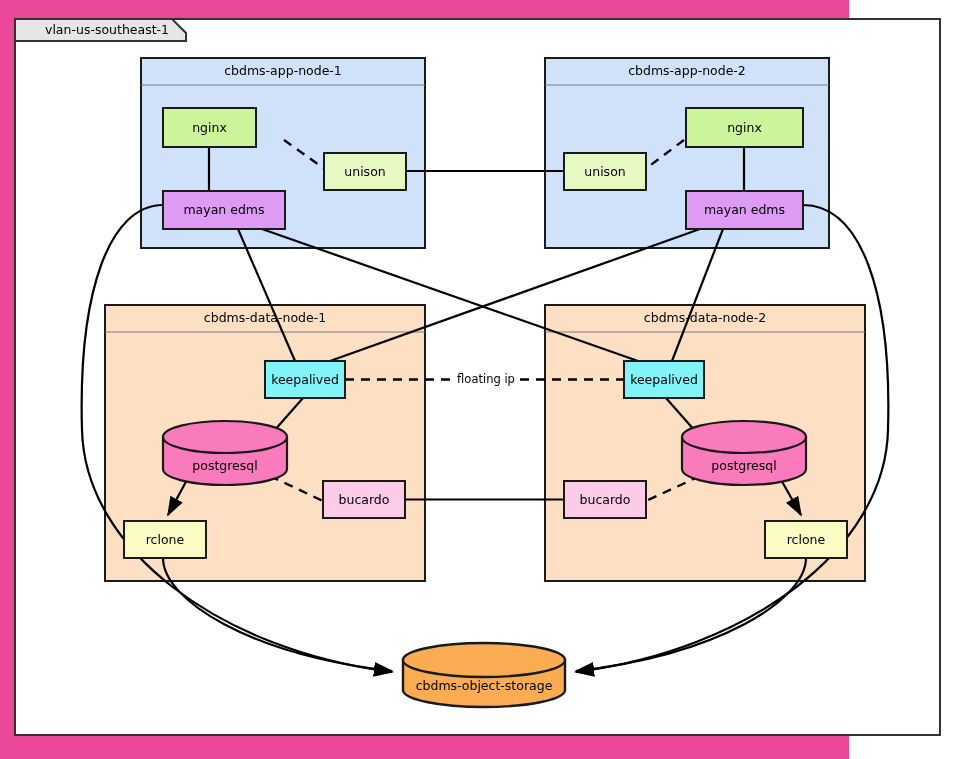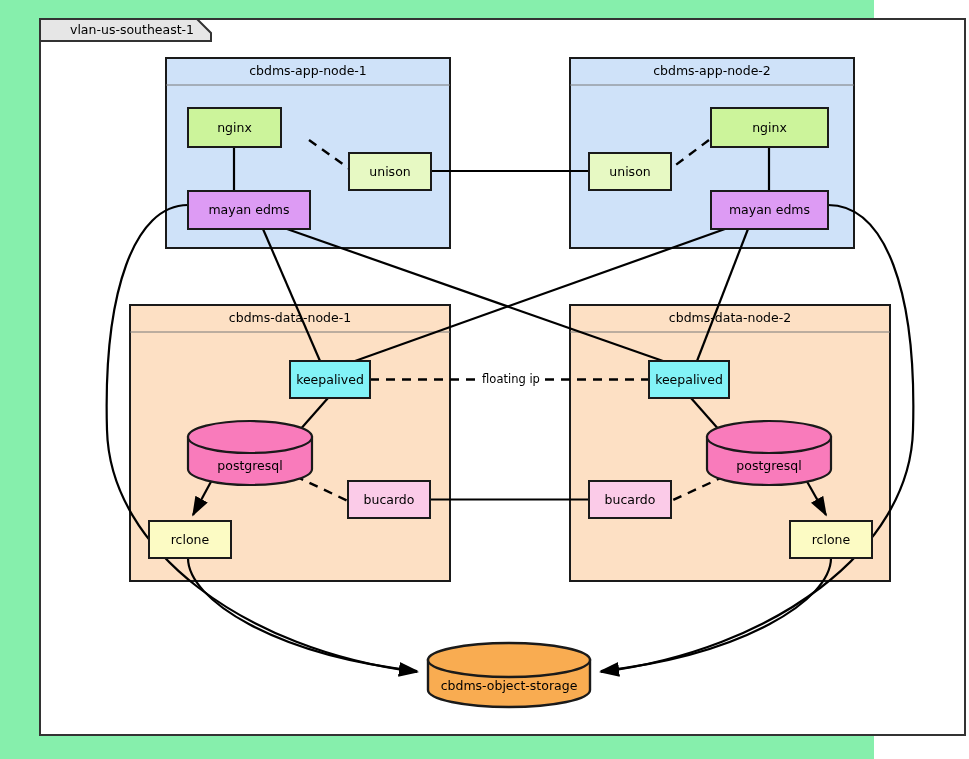--- a/index.html
+++ b/index.html
@@ -10,22 +10,21 @@
   body {
     width: 969px;
     height: 759px;
     font-family: "DejaVu Sans", "Liberation Sans", sans-serif;
     overflow: hidden;
   }
   #diagram-root {
     position: relative;
     width: 849px;
     height: 759px;
-    background: #86efac;
-    padding-left: 25px;
+    background: #ec4899;
   }
   svg#arch-svg {
     display: block;
     width: 969px;
     height: 759px;
   }
   .edge-line {
     fill: none;
     stroke: #000000;
     stroke-width: 2.2;

